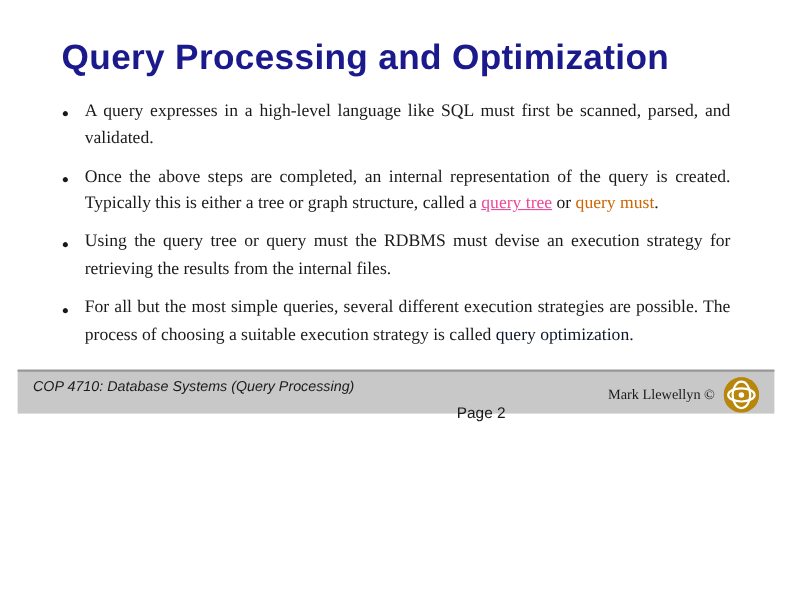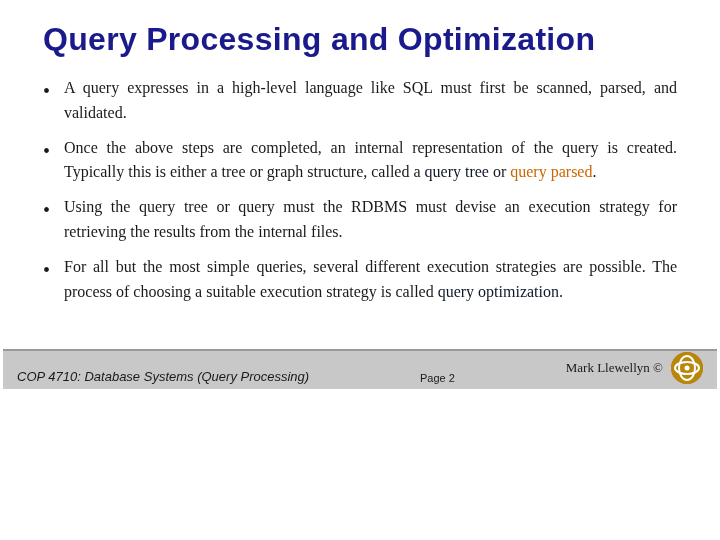--- a/index.html
+++ b/index.html
@@ -9,21 +9,21 @@
       background: #ffffff;
       font-family: 'Times New Roman', Times, serif;
       overflow: hidden;
     }
 
     .slide {
       width: 720px;
       height: 392px;
       display: flex;
       flex-direction: column;
-      padding: 3px;
+      padding: 16px;
     }
 
     .main-content {
       flex: 1;
       padding: 18px 40px 10px 40px;
       display: flex;
       flex-direction: column;
     }
 
     .title {
@@ -57,45 +57,46 @@
       font-size: 20px;
       line-height: 1.4;
       flex-shrink: 0;
       margin-top: 1px;
     }
 
     .bullet-text {
       flex: 1;
     }
 
-    .query-tree { color: #0f172a; }
+    .query-tree { color: #ec4899; text-decoration: underline; }
     .query-graph { color: #cc6600; }
     .query-optimization { color: #0f172a; }
 
     .footer {
       background: #c8c8c8;
       border-top: 2px solid #999;
       display: flex;
-      align-items: flex-end;
+      align-items: flex-start;
       justify-content: space-between;
       padding: 5px 14px 5px 14px;
       height: 40px;
     }
 
     .footer-left {
       font-size: 13px;
       color: #1a1a1a;
       font-family: Arial, sans-serif;
       font-style: italic;
     }
 
     .footer-center {
-      font-size: 11px;
+      font-size: 14px;
       color: #1a1a1a;
       font-family: Arial, sans-serif;
+      margin-top: 24px;
     }
 
     .footer-right {
       font-size: 13px;
       color: #1a1a1a;
       font-family: Liberation Serif, serif;
       display: flex;
       align-items: center;
       gap: 8px;
     }
@@ -125,21 +126,21 @@
       <li class="bullet-item">
         <span class="bullet-dot">•</span>
         <span class="bullet-text">
           A query expresses in a high-level language like SQL must first be scanned, parsed, and validated.
         </span>
       </li>
 
       <li class="bullet-item">
         <span class="bullet-dot">•</span>
         <span class="bullet-text">
-          Once the above steps are completed, an internal representation of the query is created.  Typically this is either a tree or graph structure, called a <span class="query-tree">query tree</span> or <span class="query-graph">query parsed</span>.
+          Once the above steps are completed, an internal representation of the query is created.  Typically this is either a tree or graph structure, called a <span class="query-tree">query tree</span> or <span class="query-graph">query must</span>.
         </span>
       </li>
 
       <li class="bullet-item">
         <span class="bullet-dot">•</span>
         <span class="bullet-text">
           Using the query tree or query must the RDBMS must devise an execution strategy for retrieving the results from the internal files.
         </span>
       </li>
 

